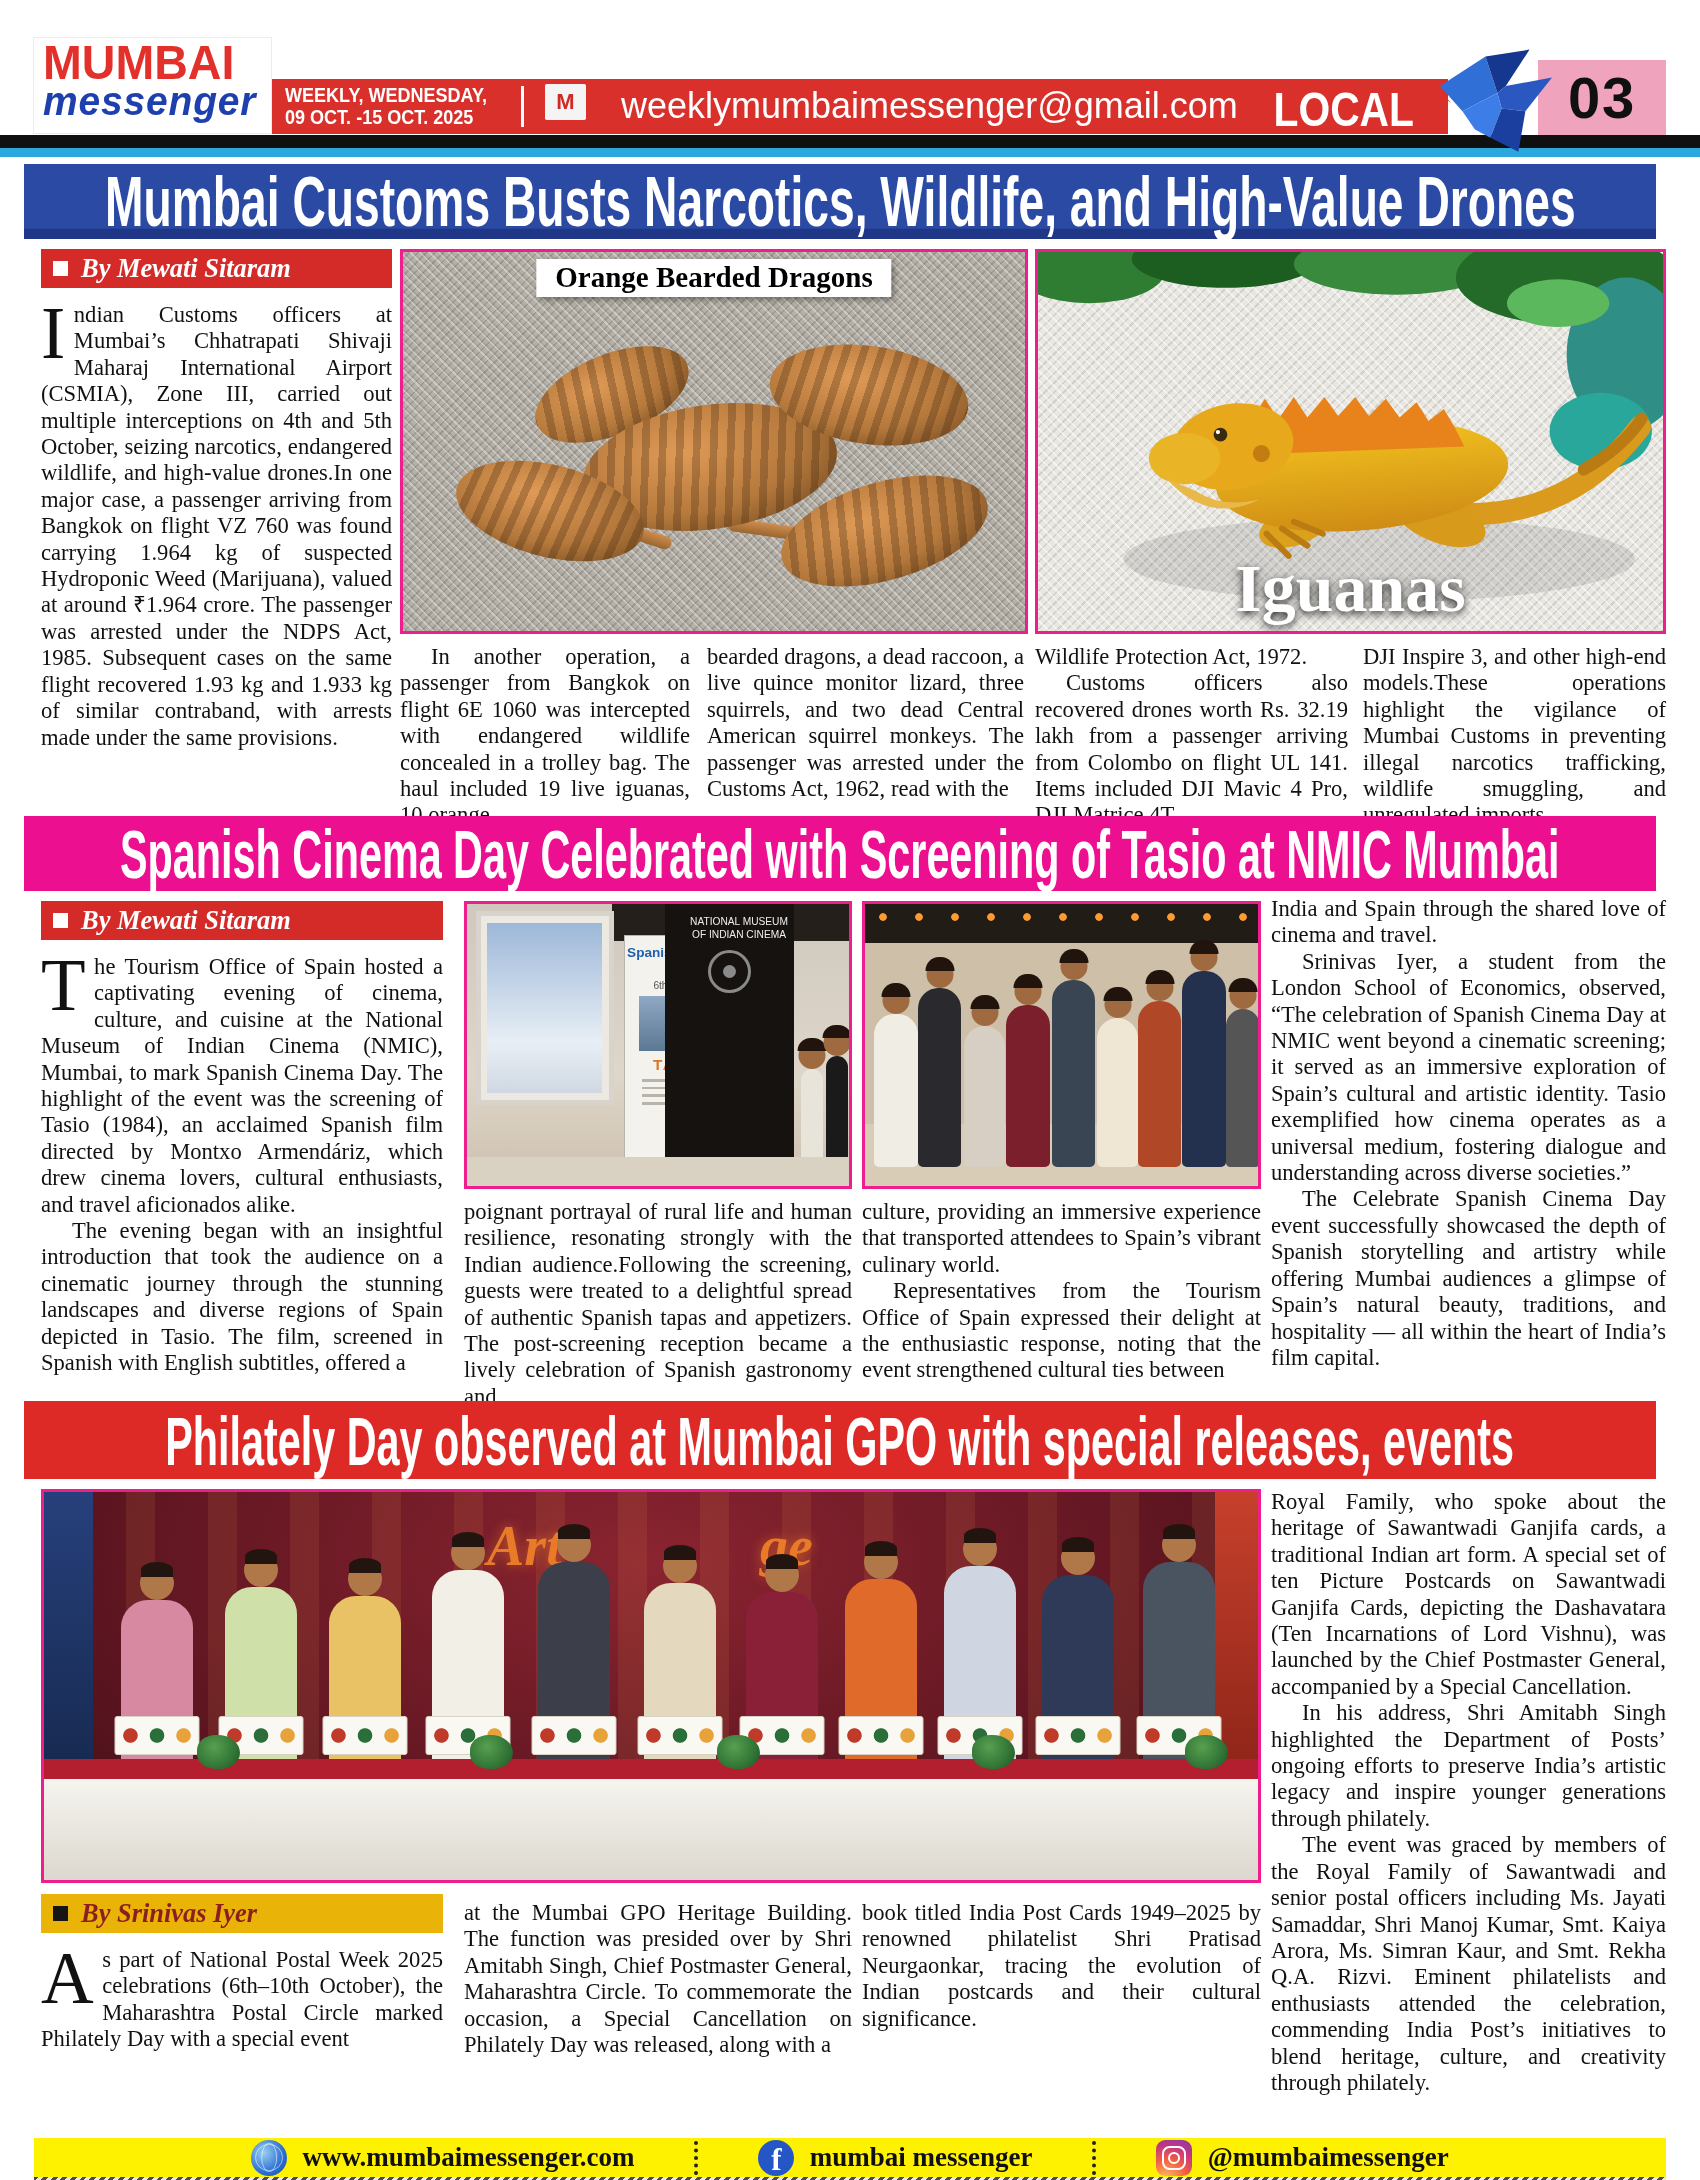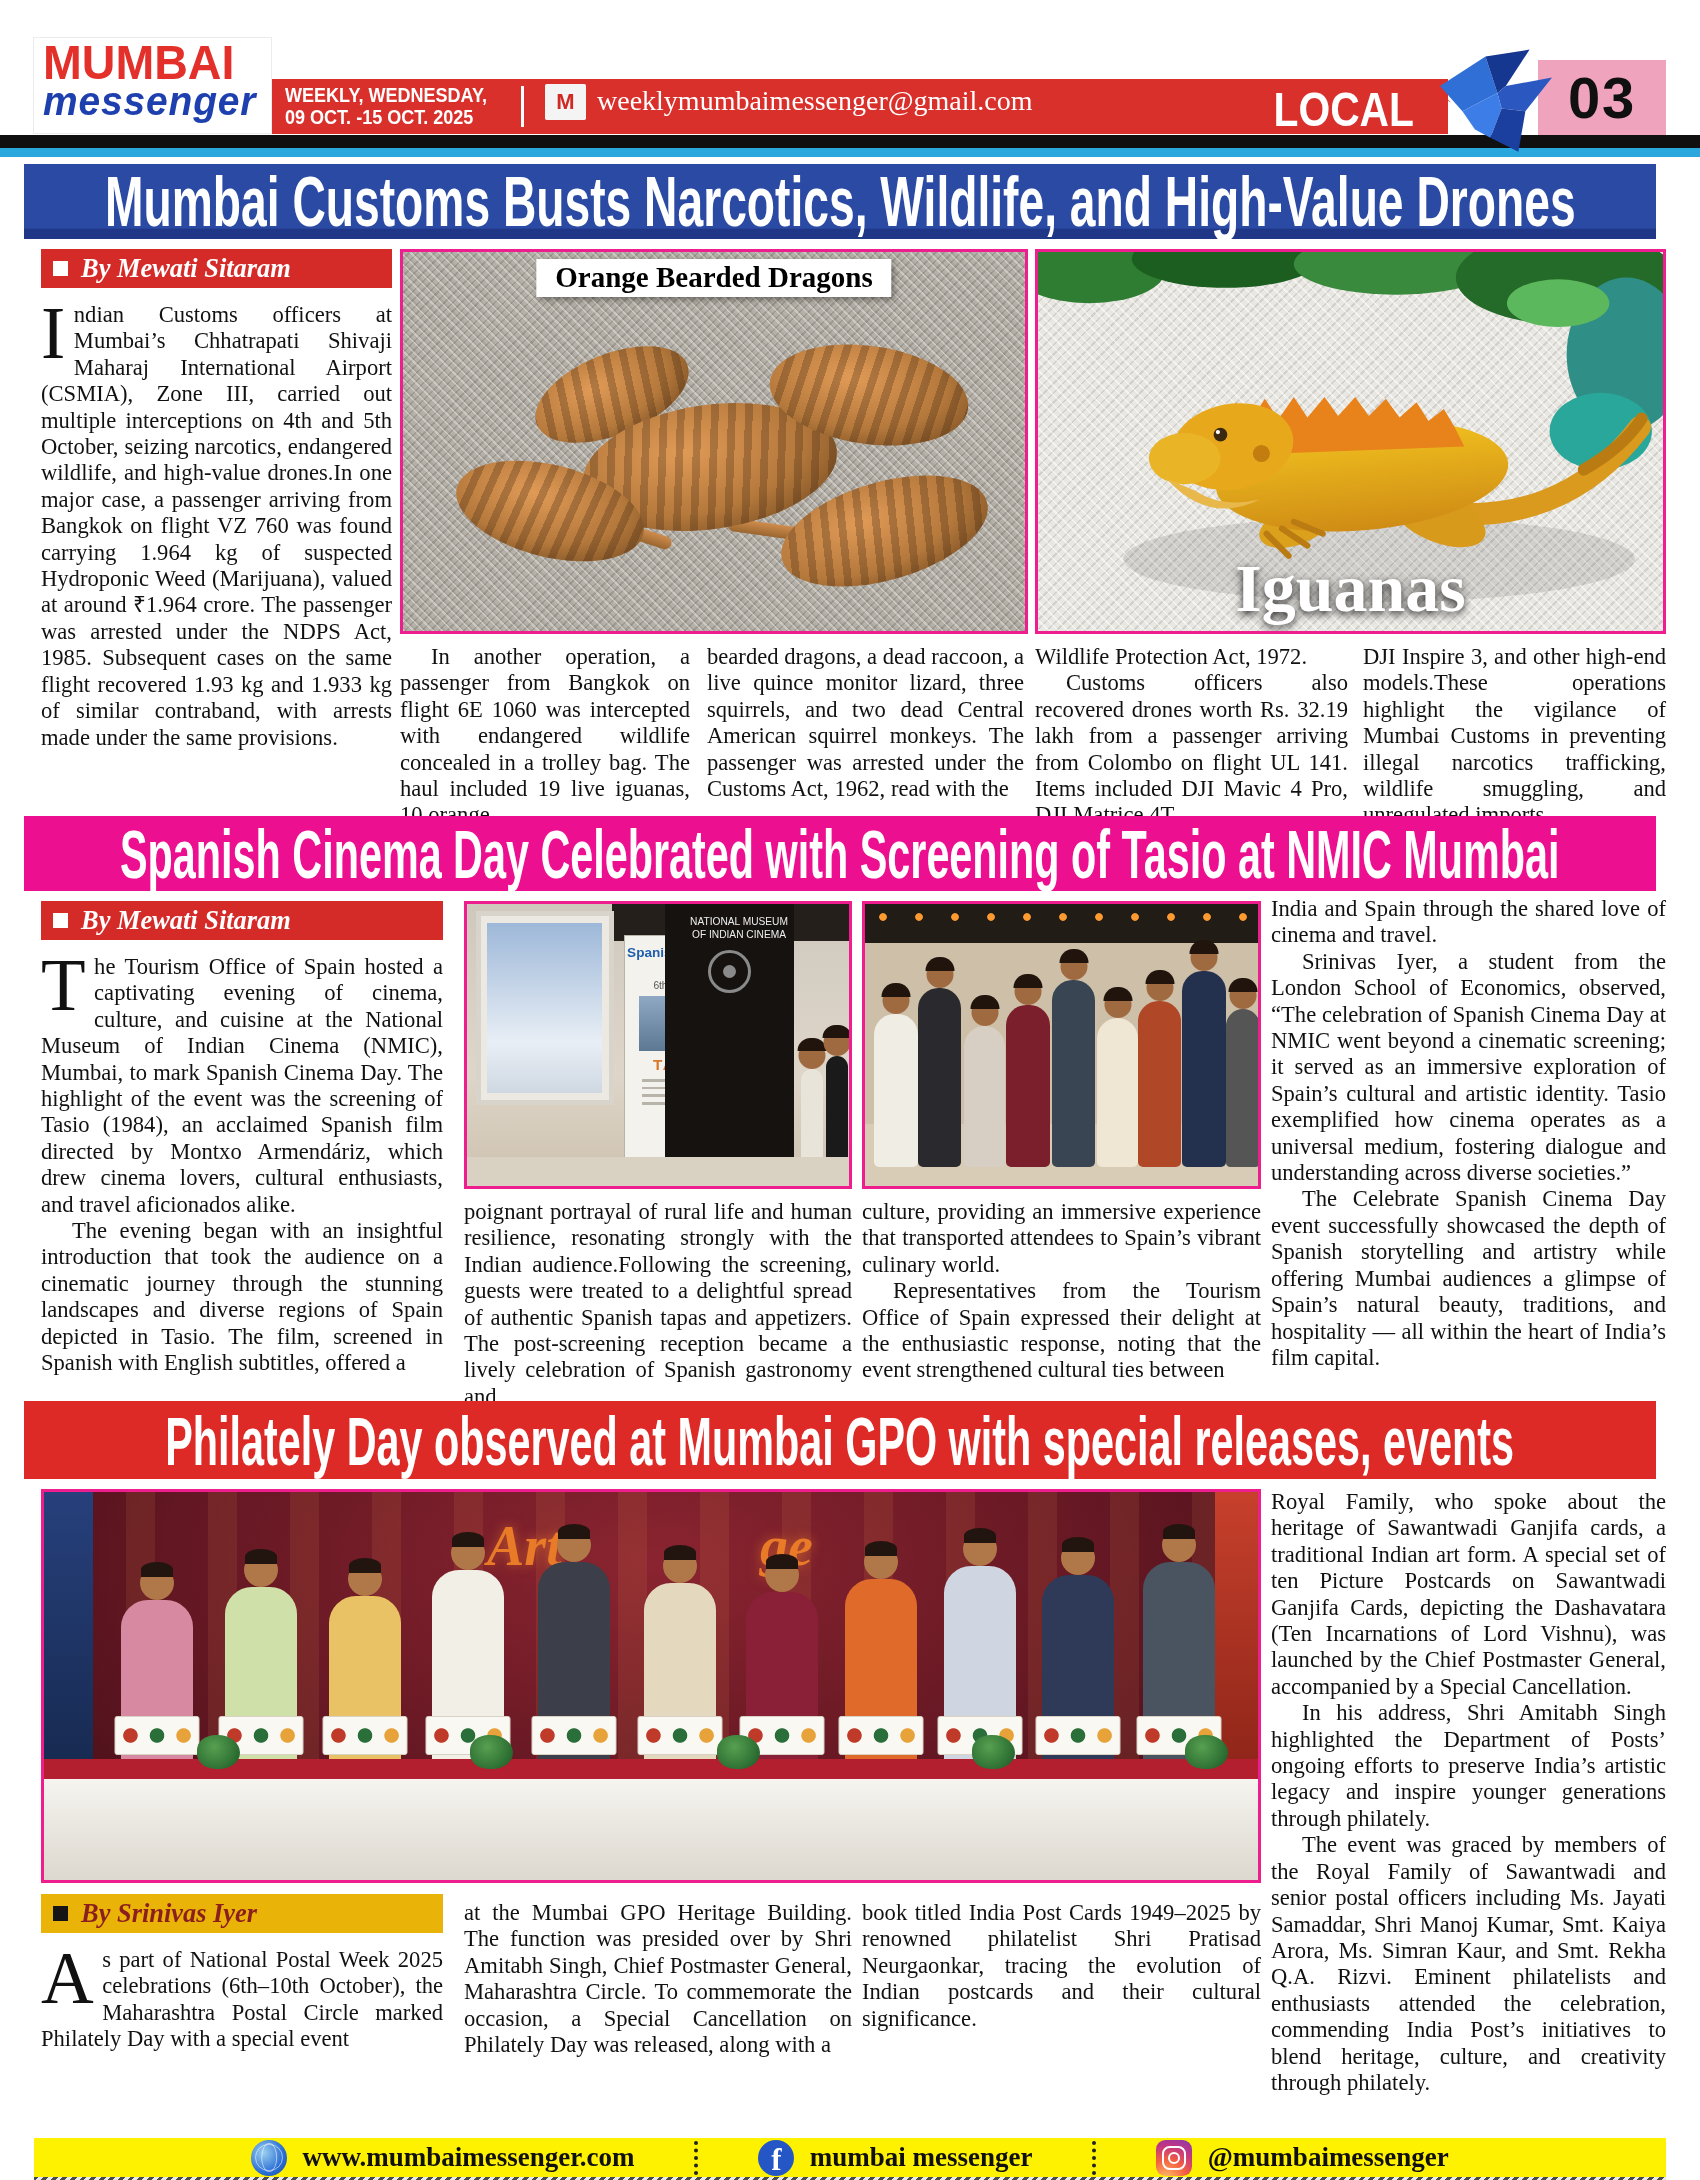--- a/index.html
+++ b/index.html
@@ -14,21 +14,21 @@
   .logo-top{font-family:"Liberation Sans",sans-serif;font-weight:900;font-size:49px;line-height:48px;
             color:#e3302a;letter-spacing:0px;transform:scaleX(.95);transform-origin:left;}
   .logo-bottom{font-family:"Liberation Sans",sans-serif;font-weight:bold;font-style:italic;font-size:41px;
             line-height:37px;color:#1e3fae;margin-top:-3.4px;letter-spacing:0.9px;transform:scaleX(.95);transform-origin:left;}
   .hdr-date{position:absolute;left:285px;top:84px;color:#fff;font-family:"Liberation Sans",sans-serif;
             font-weight:bold;font-size:19.6px;line-height:22px;transform:scaleX(.92);transform-origin:left;z-index:4;}
   .hdr-vdiv{position:absolute;left:521px;top:86px;width:2.6px;height:41px;background:#fff;z-index:4;}
   .mail-icon{position:absolute;left:545px;top:84px;width:41px;height:36px;background:#f4f4f4;z-index:4;
              display:flex;align-items:center;justify-content:center;font-family:"Liberation Sans",sans-serif;
              font-weight:900;font-size:22px;color:#cf2a24;border-radius:1.7px;}
-  .hdr-email{position:absolute;left:597px;top:85px;color:#fff;font-size:28px;z-index:4;font-family:Liberation Serif, serif;}
+  .hdr-email{position:absolute;left:621px;top:85px;color:#fff;font-size:36px;z-index:4;font-family:Liberation Sans, sans-serif;}
   .hdr-local{position:absolute;left:1158px;top:82px;color:#fff;font-family:"Liberation Sans",sans-serif;
              font-weight:900;font-size:48px;transform:scale(.85,1.0);transform-origin:right;z-index:4;width:256px;text-align:right;}
   .bird{position:absolute;left:1404px;top:44px;width:170px;height:112px;z-index:6;}
   .page-num{position:absolute;left:1538px;top:60px;width:128px;height:75px;background:#f0a3bd;z-index:5;
             display:flex;align-items:center;justify-content:center;font-family:"Liberation Sans",sans-serif;
             font-weight:900;font-size:58px;color:#101010;letter-spacing:1.7px;}
   .rule-black{position:absolute;left:0;top:135px;width:1700px;height:13.6px;background:#101010;}
   .rule-cyan{position:absolute;left:0;top:148px;width:1700px;height:8.5px;background:#2aa7dd;}
 
   

